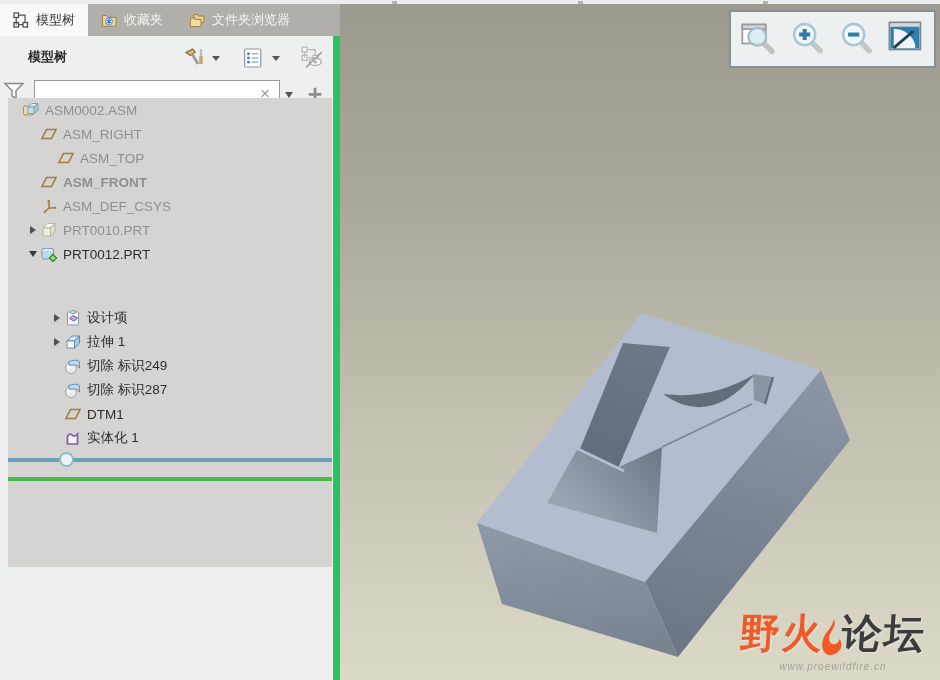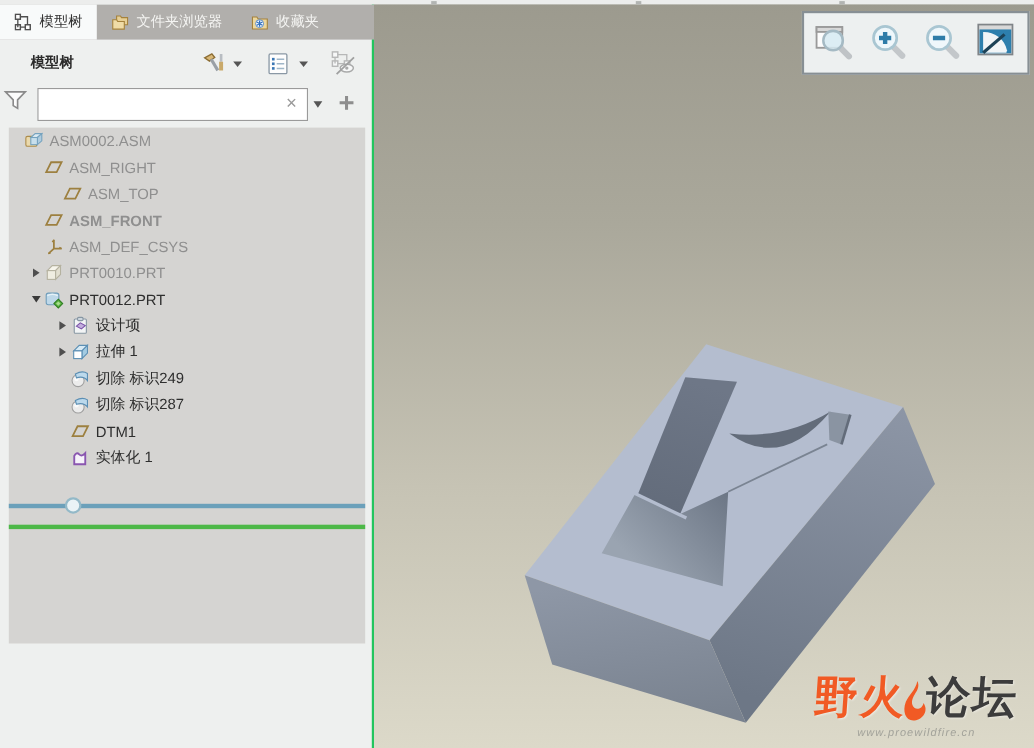--- a/index.html
+++ b/index.html
@@ -2,40 +2,40 @@
 <html><head>
 <meta charset="utf-8">
 <style>
   html,body{margin:0;padding:0;background:#888;}
   #app{position:relative;width:940px;height:680px;overflow:hidden;
        font-family:"Liberation Sans","DejaVu Sans",sans-serif;background:#eef0ef;}
   
   #topstrip{position:absolute;left:0;top:0;width:940px;height:4px;background:#ecedec;z-index:30;}
   .tick{position:absolute;top:1px;width:5px;height:3px;background:#b2b4b2;}
   
-  #panel{position:absolute;left:0;top:0;width:340px;height:680px;background:#eef0ef;border-right:2px solid #22c55e;box-sizing:border-box;z-index:5;}
+  #panel{position:absolute;left:0;top:0;width:340px;height:680px;background:#eef0ef;border-right:7px solid #22c55e;box-sizing:border-box;z-index:5;}
   #tabbar{position:absolute;left:0;top:4px;width:340px;height:32px;background:#b1afac;display:flex;}
   .tab{display:flex;align-items:center;gap:7px;padding:0 13px;font-size:13px;color:#f4f4f2;cursor:default;white-space:nowrap;}
   .tab.active{background:#f8fafa;color:#333;}
   .i16{width:16px;height:16px;flex:0 0 auto;}
   .i18{width:18px;height:18px;flex:0 0 auto;}
   .i20{width:20px;height:20px;}
   .i22{width:22px;height:22px;}
   
   #paneltitle{position:absolute;left:28px;top:48px;font-size:13px;font-weight:bold;color:#2b2b2b;}
   .hbtn{position:absolute;top:46px;width:24px;height:24px;}
   .ddarrow{position:absolute;top:56px;width:0;height:0;border-left:4px solid transparent;border-right:4px solid transparent;border-top:5px solid #555;}
   
   #funnel{position:absolute;left:3px;top:80px;}
   #filterbox{position:absolute;left:34px;top:80px;width:246px;height:30px;background:#fff;border:1px solid #9a9a9a;box-sizing:border-box;font-size:13px;padding:0 24px 0 6px;outline:none;}
   #clearx{position:absolute;left:256px;top:85px;width:18px;height:18px;color:#9a9a9a;font-size:17px;line-height:18px;text-align:center;}
   #filterdd{position:absolute;left:285px;top:92px;width:0;height:0;border-left:4.5px solid transparent;border-right:4.5px solid transparent;border-top:6px solid #555;}
   #addfilter{position:absolute;left:302px;top:81px;width:26px;height:26px;color:#8e8e8e;font-size:25px;font-weight:bold;line-height:26px;text-align:center;}
   
-  #tree{position:absolute;left:8px;top:116px;width:324px;height:469px;background:#d5d4d2;overflow:hidden;}
+  #tree{position:absolute;left:8px;top:98px;width:324px;height:469px;background:#d5d4d2;overflow:hidden;}
   .trow{display:flex;align-items:center;height:24px;font-size:13.5px;color:#2e2e2e;white-space:nowrap;}
   .trow.dim{color:#8f8f8f;}
   .arrow{width:14px;height:14px;flex:0 0 auto;display:flex;align-items:center;justify-content:center;}
   .tri-r{width:0;height:0;border-top:4px solid transparent;border-bottom:4px solid transparent;border-left:6px solid #4f4f4f;}
   .tri-d{width:0;height:0;border-left:4px solid transparent;border-right:4px solid transparent;border-top:6px solid #3a3a3a;}
   .lbl{margin-left:5px;}
   #insertline{position:absolute;left:8px;top:458px;width:324px;height:4px;background:#6ba0ba;z-index:6;}
   #inserthandle{position:absolute;left:59px;top:452px;width:11px;height:11px;border-radius:50%;background:#eaf3f6;border:2.5px solid #93b9c8;box-sizing:content-box;z-index:7;}
   #endline{position:absolute;left:8px;top:477px;width:324px;height:4px;background:#4db848;z-index:6;}
   
@@ -185,29 +185,29 @@
 
     <div id="tabbar">
       <div class="tab active">
         <svg class="i16">
             <use href="#model-tree-tab-icon" xlink:href="#model-tree-tab-icon"></use>
           </svg>
         <span>模型树</span>
       </div>
       <div class="tab">
         <svg class="i16">
-            <use href="#folder-browser-icon" xlink:href="#folder-browser-icon"></use>
-          </svg>
-        <span>文件夹浏览器</span>
+            <use href="#favorites-icon" xlink:href="#favorites-icon"></use>
+          </svg>
+        <span>收藏夹</span>
       </div>
       <div class="tab">
         <svg class="i16">
-            <use href="#favorites-icon" xlink:href="#favorites-icon"></use>
-          </svg>
-        <span>收藏夹</span>
+            <use href="#folder-browser-icon" xlink:href="#folder-browser-icon"></use>
+          </svg>
+        <span>文件夹浏览器</span>
       </div>
     </div>
 
     <div id="paneltitle">模型树</div>
 
     <svg class="i20 hbtn" style="left:183px">
         <use href="#hammer-icon" xlink:href="#hammer-icon"></use>
       </svg>
     <div class="ddarrow" style="left:212px"></div>
     <svg class="i20 hbtn" style="left:241px">
@@ -274,21 +274,21 @@
           </div>
           <div class="trow" style="padding-left: 18px;">
             <span class="arrow">
               <i class="tri-d"></i>
             </span>
             <svg class="i18">
               <use href="#active-part-icon" xlink:href="#active-part-icon"></use>
             </svg>
             <span class="lbl">PRT0012.PRT</span>
           </div>
-          <div class="trow" style="padding-left: 42px;">
+          <div class="trow" style="padding-left: 42px; margin-top: 40px;">
             <span class="arrow">
               <i class="tri-r"></i>
             </span>
             <svg class="i18">
               <use href="#design-items-icon" xlink:href="#design-items-icon"></use>
             </svg>
             <span class="lbl">设计项</span>
           </div>
           <div class="trow" style="padding-left: 42px;">
             <span class="arrow">

